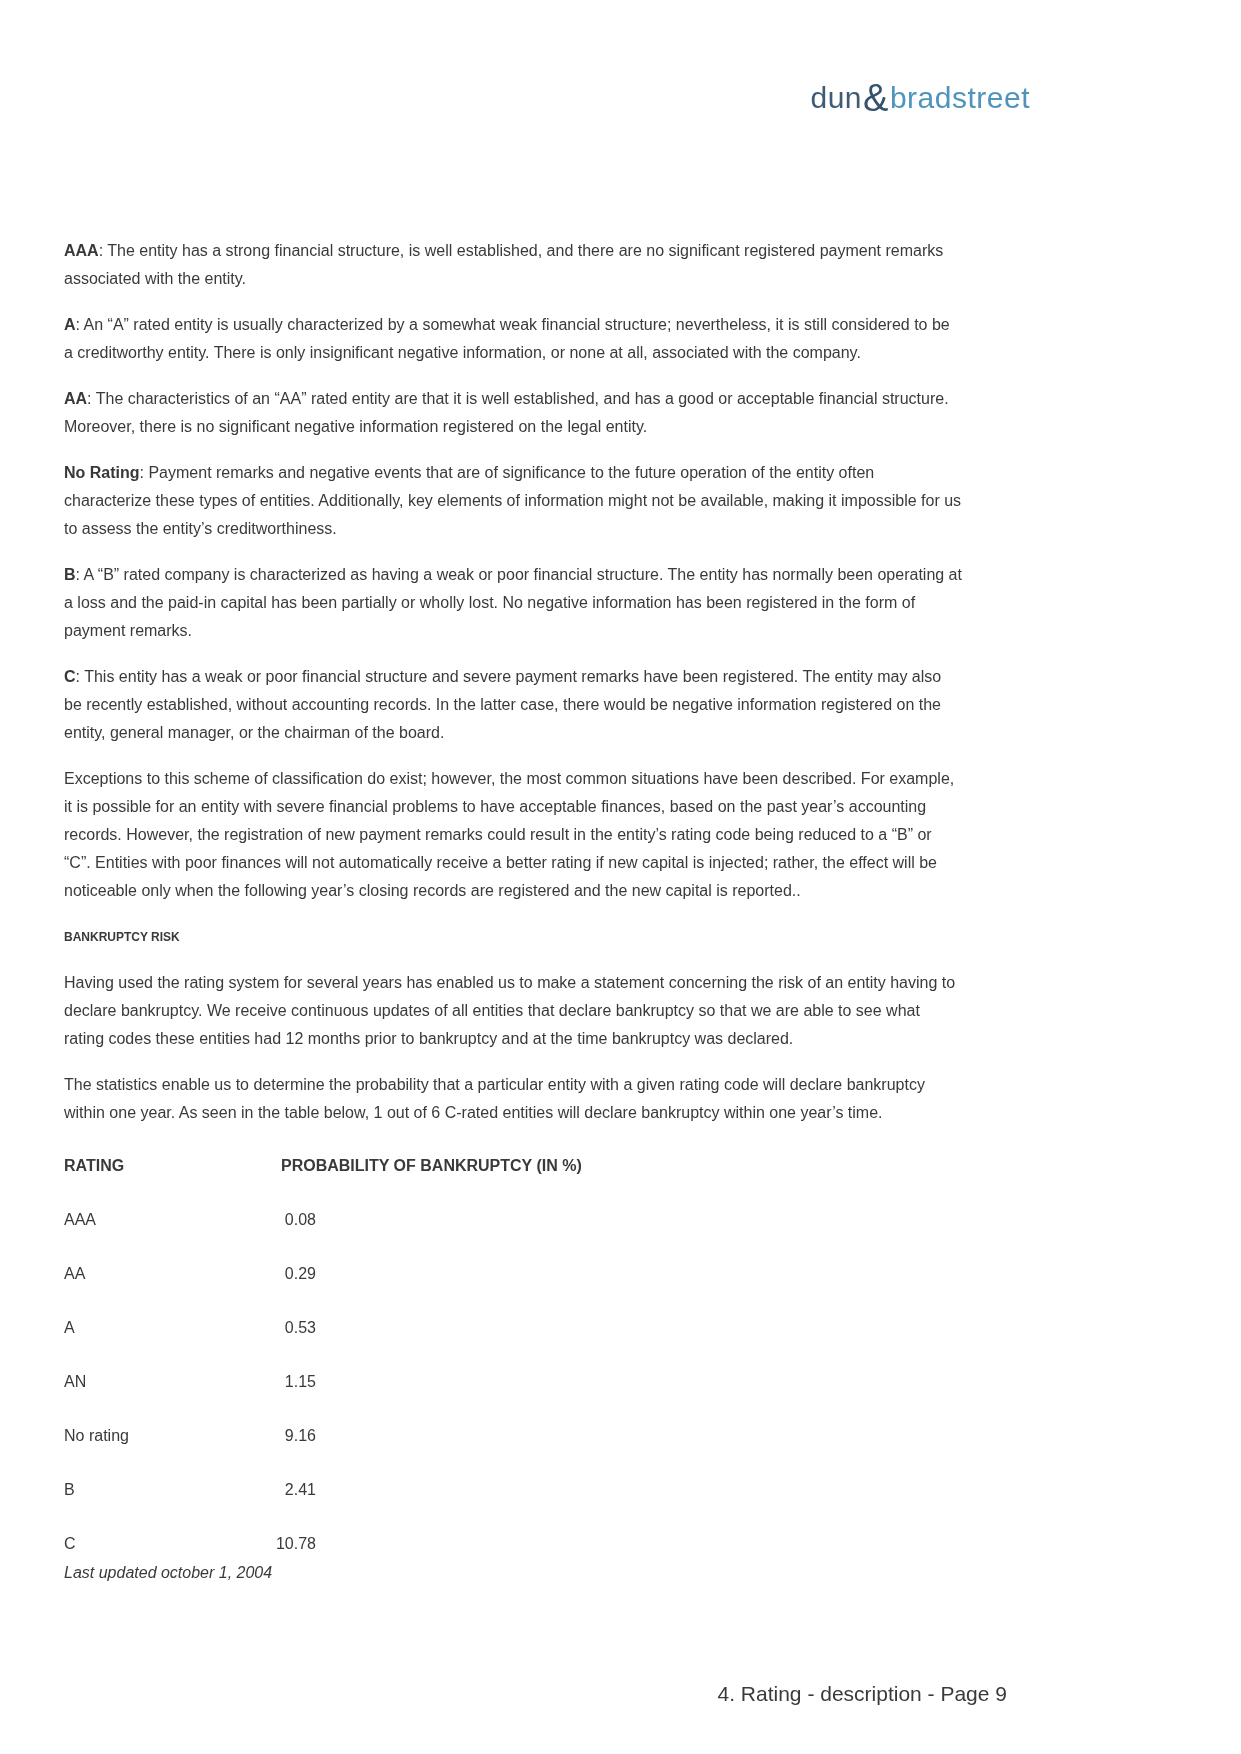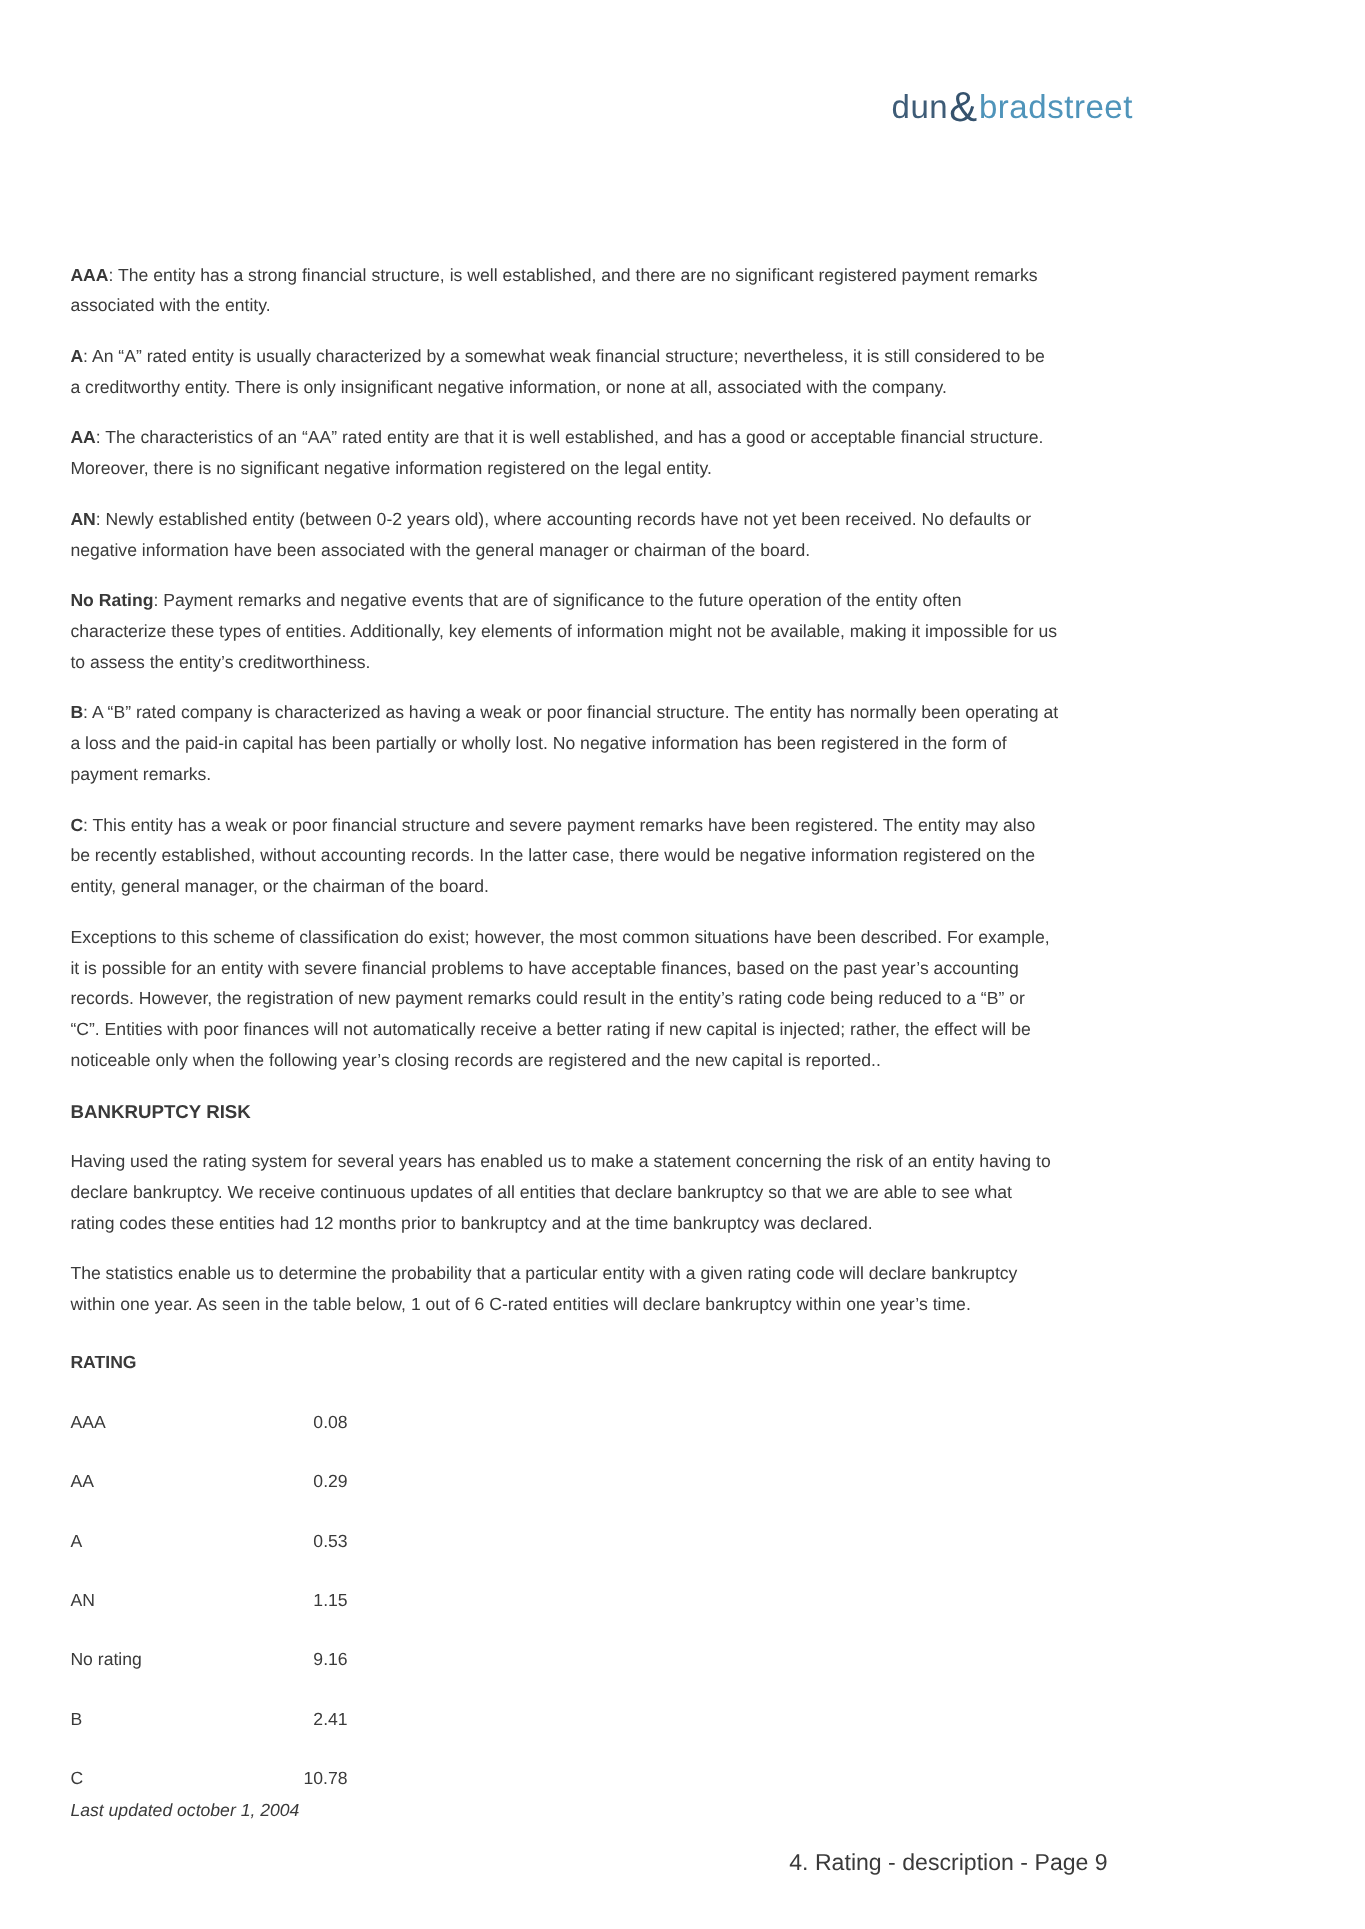--- a/index.html
+++ b/index.html
@@ -35,21 +35,21 @@
     position: absolute;
     left: 64px; top: 237px;
     width: 898px;
     font-size: 16px;
     line-height: 28px;
   }
   .content p { margin: 0 0 18px 0; }
   .content b { font-weight: bold; color: #383838; }
   .section-heading {
     font-weight: bold;
-    font-size: 17px;
+    font-size: 12px;
     margin: 0;
   }
   .after-heading { margin-top: 0 !important; }
 
   
   .rating-table { margin-top: 16px; }
   .trow { position: relative; height: 30px; line-height: 30px; display: flex; margin-top: 24px; }
   .trow .c1 { width: 217px; flex: 0 0 217px; }
   .thead .c1, .thead .c2h { font-weight: bold; }
   .c2h { flex: 1; }
@@ -84,38 +84,38 @@
   </div>
 
   <div class="content">
 
     <p><b>AAA</b><span>: The entity has a strong  financial structure, is well established, and there are no significant registered payment remarks associated with the entity.</span></p>
 
     <p><b>A</b><span>: An “A” rated entity is usually characterized by a somewhat weak financial structure; nevertheless, it is still considered to be a creditworthy entity. There is only insignificant negative information, or none at all, associated with the company.</span></p>
 
     <p><b>AA</b><span>: The characteristics of an “AA” rated entity are that it is well established, and has a good or acceptable financial structure. Moreover, there is no significant negative information registered on the legal entity.</span></p>
 
-    <p><b>AN</b><span>: Newly established entity (between 0-2 years old), where accounting records have not yet been received. No defaults or negative information have been associated with the general manager or chairman of the board.</span></p>
 
     <p><b>No Rating</b><span>: Payment remarks  and negative events  that are of significance  to the future operation of the entity often characterize these types of entities. Additionally, key elements of information might not be available, making it impossible for us to assess the entity’s creditworthiness.</span></p>
 
     <p><b>B</b><span>: A “B” rated company is characterized as having a weak or poor financial structure. The entity has normally been operating at a loss and the paid-in capital has been partially or wholly lost. No negative information has been registered in the form of payment remarks.</span></p>
 
     <p><b>C</b><span>: This entity has a weak or poor financial structure and severe payment remarks  have been registered. The entity may also be recently established, without accounting records. In the latter case, there would be negative information registered on the entity, general  manager, or the chairman of the board.</span></p>
 
     <p>Exceptions to this scheme of classification do exist; however, the most common situations have been described. For example, it is possible for an entity with severe financial problems to have acceptable finances, based on the past year’s accounting records. However, the registration of new payment remarks could result in the entity’s rating code being reduced to a “B” or “C”. Entities with poor finances will not automatically receive a better rating if new capital is injected; rather, the effect will be noticeable only when the following year’s closing records are registered and the new capital is reported..</p>
 
     <p class="section-heading">BANKRUPTCY RISK</p>
     <p class="after-heading">Having used the rating system for several years has enabled us to make a statement concerning the risk of an entity having to declare bankruptcy. We receive continuous updates of all entities that declare bankruptcy so that we are able to see what rating codes these entities had 12 months prior to bankruptcy and at the time bankruptcy was declared.</p>
 
     <p>The statistics enable us to determine the probability that a particular entity with a given rating code will declare bankruptcy within one year. As seen in the table below, 1 out of 6 C-rated entities will declare bankruptcy within one year’s time.</p>
 
     <div class="rating-table">
       <div class="trow thead">
         <span class="c1">RATING</span>
+        <span class="c2h">PROBABILITY OF BANKRUPTCY (IN %)</span>
       </div>
       <div class="trow">
         <span class="c1">AAA</span>
         <span class="c2v">0.08</span>
       </div>
       <div class="trow">
         <span class="c1">AA</span>
         <span class="c2v">0.29</span>
       </div>
       <div class="trow">

